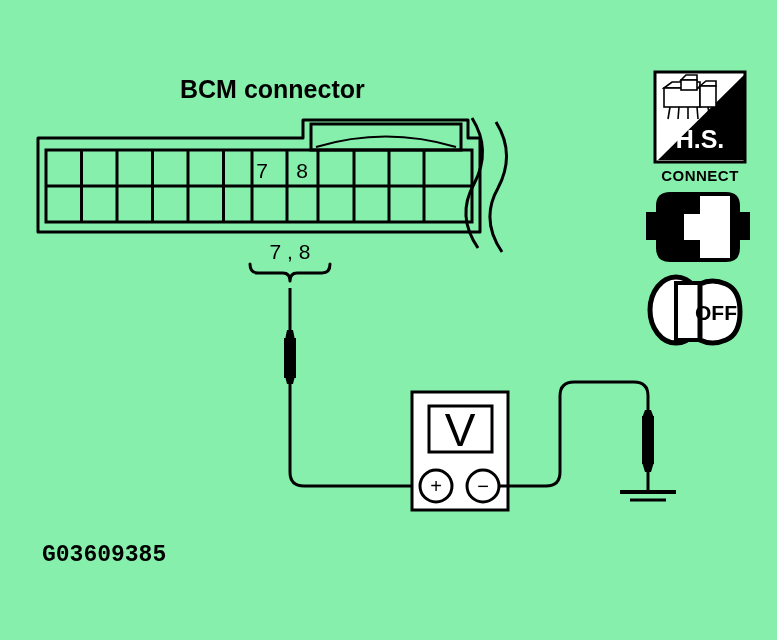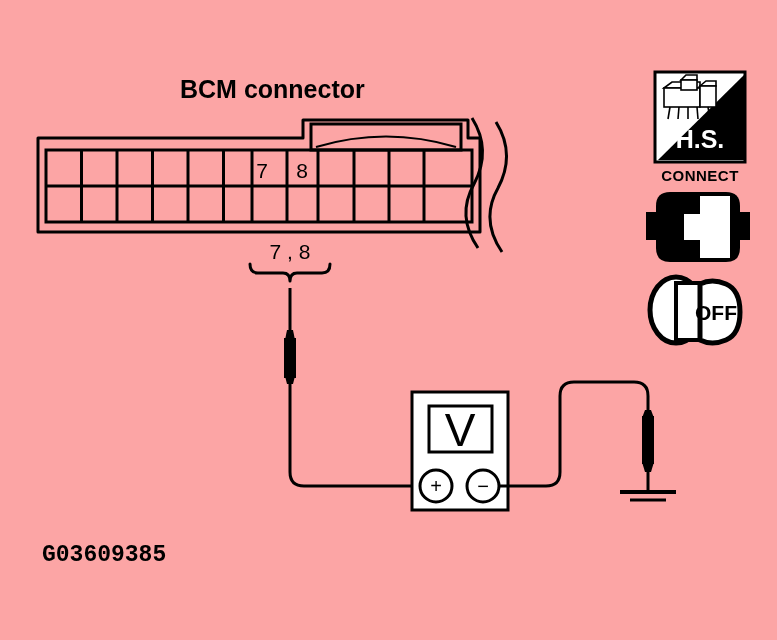--- a/index.html
+++ b/index.html
@@ -7,21 +7,21 @@
     padding: 0;
     background: #ffffff;
   }
   body {
     font-family: "Liberation Sans", sans-serif;
   }
   #page {
     position: relative;
     width: 777px;
     height: 640px;
-    background: #fca5a5;
+    background: #86efac;
     overflow: hidden;
   }
   #diagram-svg {
     position: absolute;
     left: 0;
     top: 0;
     width: 777px;
     height: 640px;
   }
   .title-text {

